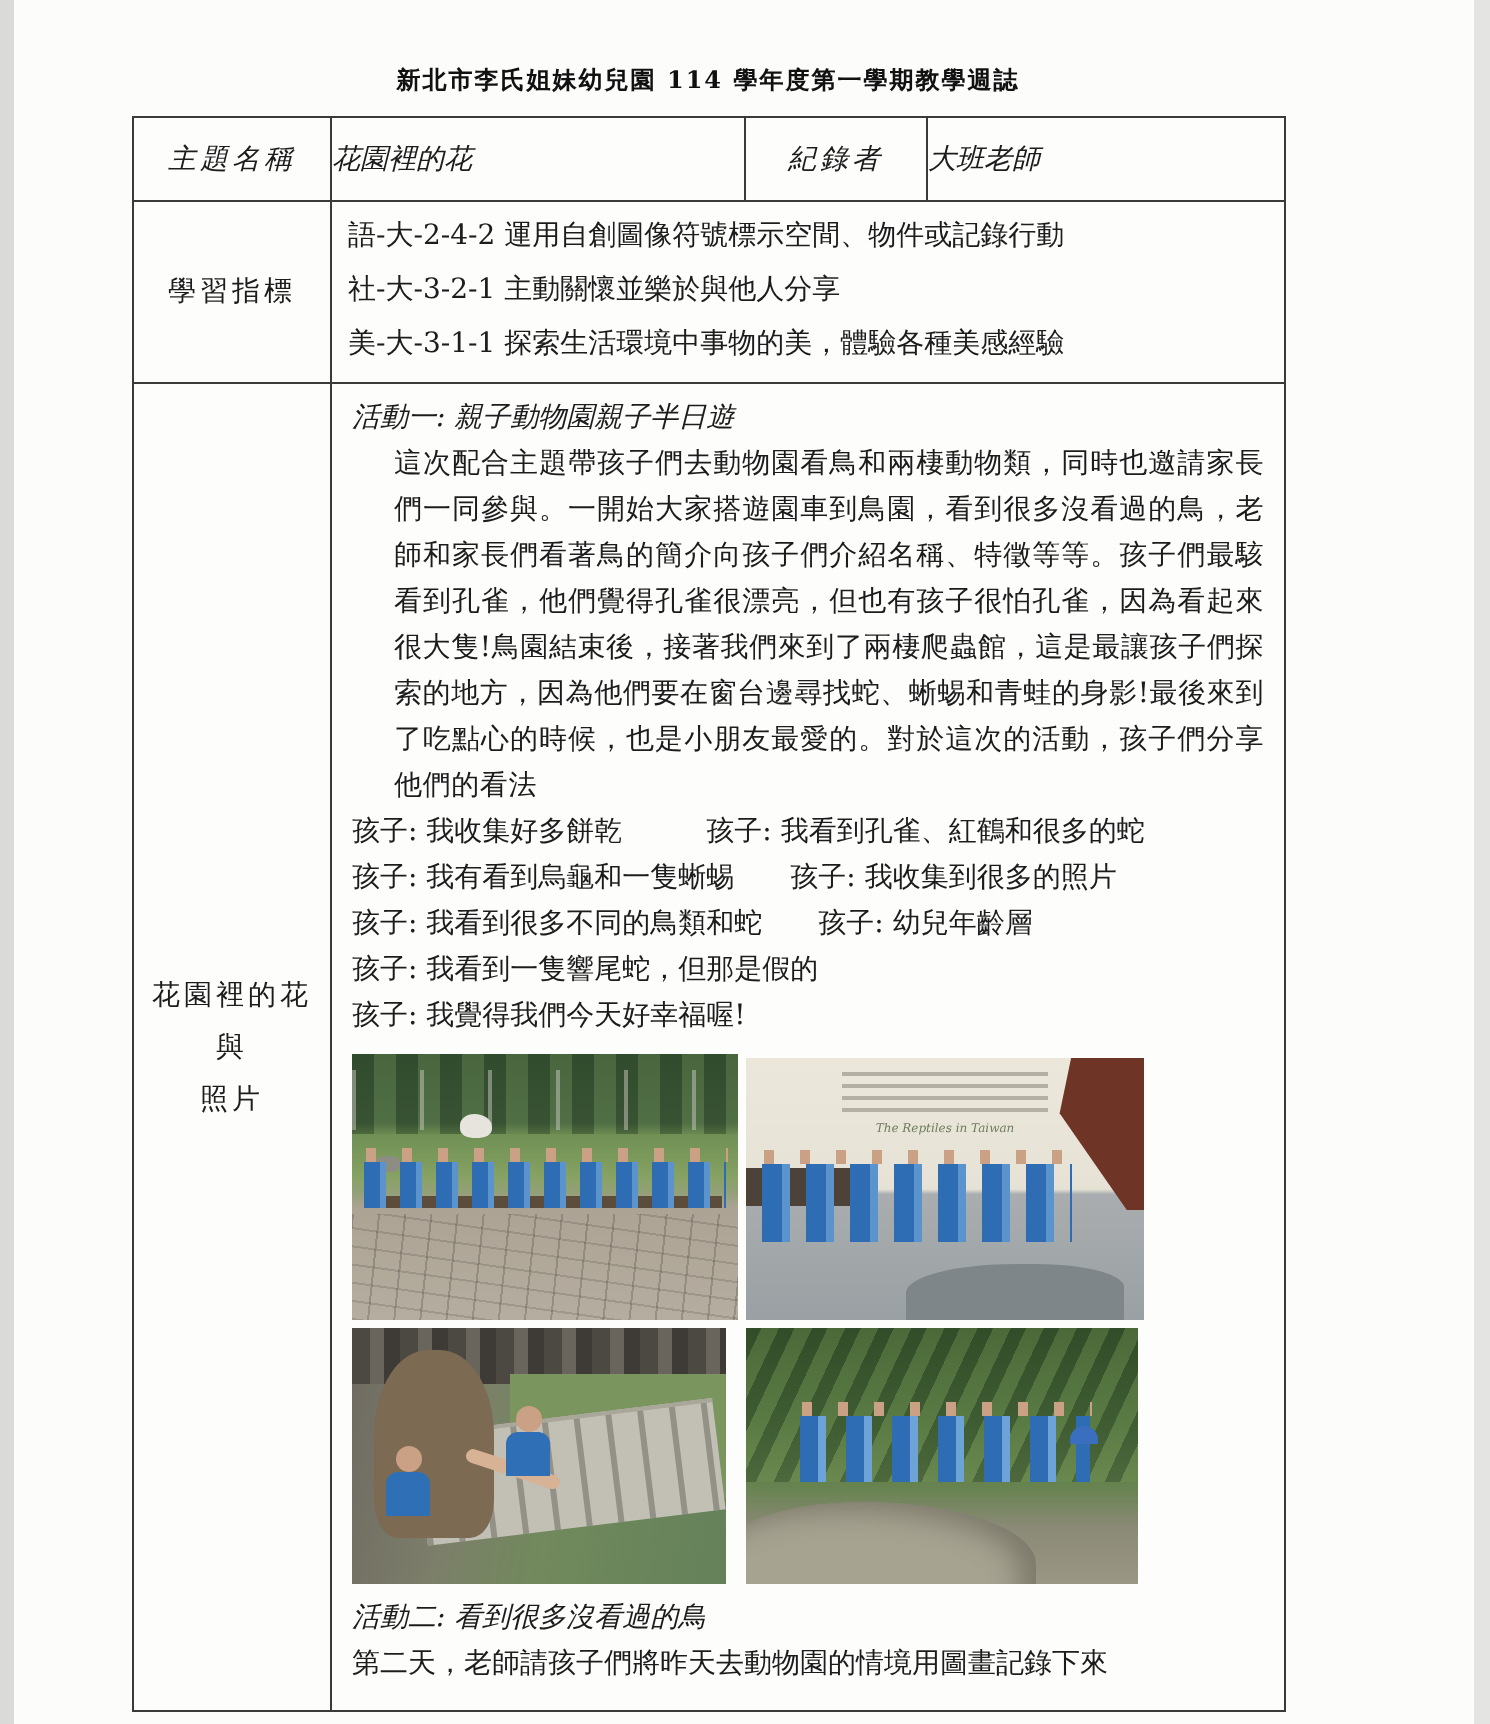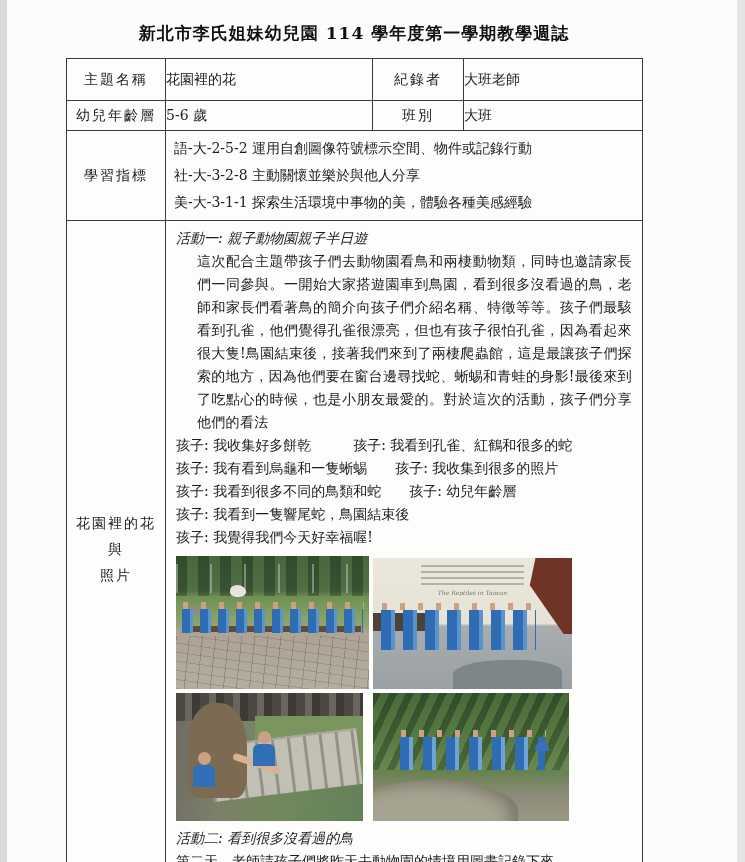--- a/index.html
+++ b/index.html
@@ -7,38 +7,38 @@
     width:745px;height:862px;
     background:#fcfcfb;
     font-family:"DejaVu Serif", serif;
     color:#1c1c1c;
     position:relative;
     overflow:hidden;
   }
   .edge-left{position:absolute;left:0;top:0;width:7px;height:862px;background:#dadad8;}
   .edge-right{position:absolute;right:0;top:0;width:8px;height:862px;background:#e4e4e2;}
   .doc-title{
-    position:absolute;left:66px;top:22px;width:576px;
-    text-align:center;font-size:17px;font-weight:bold;letter-spacing:1px;
+    position:absolute;left:66px;top:32px;width:576px;
+    text-align:center;font-size:12px;font-weight:bold;letter-spacing:1px;
     color:#111;
   }
   table.sheet{
     position:absolute;left:66px;top:58px;width:576px;height:798px;
     border-collapse:collapse;table-layout:fixed;
     background:#fdfdfc;
   }
   table.sheet td{
     border:1.6px solid #3a3a3a;
     padding:0;
     vertical-align:middle;
     font-size:14px;
   }
   td.lbl{text-align:center;font-size:14px;letter-spacing:2px;}
   td.val{text-align:left;font-size:14px;}
-  tr.r1{height:42px;} tr.r2{height:30px;} tr.r3{height:30px;}
+  tr.r1{height:42px;font-style:italic;} tr.r2{height:30px;} tr.r3{height:30px;}
   tr.r4{height:81px;} tr.r5{height:628px;}
   .ind-lines{padding:4px 8px;line-height:27px;font-size:14px;text-align:left;}
   .content-cell{vertical-align:top !important;}
   .content-inner{padding:6px 10px 4px 10px;line-height:23px;font-size:14px;}
   .act-title{white-space:pre-wrap;font-style:italic;}
   .act-body{text-align:justify;letter-spacing:0.3px;margin-left:21px;}
   .quote-line{white-space:pre-wrap;}
   .side-label{
     display:flex;flex-direction:column;align-items:center;justify-content:center;
     height:100%;line-height:26px;letter-spacing:2px;
@@ -121,52 +121,46 @@
       <col style="width:91px">
       <col style="width:179px">
   </colgroup>
   <tbody>
       <tr class="r1">
     <td class="lbl">主題名稱</td>
     <td class="val">花園裡的花</td>
     <td class="lbl">紀錄者</td>
     <td class="val">大班老師</td>
   </tr>
-  <tr class="r3">
-    <td class="lbl">幼兒年齡層</td>
-    <td class="val">5-6 歲</td>
-    <td class="lbl">班別</td>
-    <td class="val">大班</td>
-  </tr>
   <tr class="r4">
     <td class="lbl">學習指標</td>
     <td colspan="3" class="content-cell">
       <div class="ind-lines">
-        <div>語-大-2-5-2 運用自創圖像符號標示空間、物件或記錄行動</div>
-        <div>社-大-3-2-8 主動關懷並樂於與他人分享</div>
+        <div>語-大-2-4-2 運用自創圖像符號標示空間、物件或記錄行動</div>
+        <div>社-大-3-2-1 主動關懷並樂於與他人分享</div>
         <div>美-大-3-1-1 探索生活環境中事物的美，體驗各種美感經驗</div>
       </div>
     </td>
   </tr>
   <tr class="r5">
     <td>
       <div class="side-label">
         <span>花園裡的花</span>
         <span>與</span>
         <span>照片</span>
       </div>
     </td>
     <td colspan="3" class="content-cell">
       <div class="content-inner">
         <div class="act-title">活動一: 親子動物園親子半日遊</div>
         <div class="act-body">這次配合主題帶孩子們去動物園看鳥和兩棲動物類，同時也邀請家長們一同參與。一開始大家搭遊園車到鳥園，看到很多沒看過的鳥，老師和家長們看著鳥的簡介向孩子們介紹名稱、特徵等等。孩子們最駭看到孔雀，他們覺得孔雀很漂亮，但也有孩子很怕孔雀，因為看起來很大隻!鳥園結束後，接著我們來到了兩棲爬蟲館，這是最讓孩子們探索的地方，因為他們要在窗台邊尋找蛇、蜥蜴和青蛙的身影!最後來到了吃點心的時候，也是小朋友最愛的。對於這次的活動，孩子們分享他們的看法</div>
         <div class="quote-line">孩子: 我收集好多餅乾　　　孩子: 我看到孔雀、紅鶴和很多的蛇</div>
         <div class="quote-line">孩子: 我有看到烏龜和一隻蜥蜴　　孩子: 我收集到很多的照片</div>
         <div class="quote-line">孩子: 我看到很多不同的鳥類和蛇　　孩子: 幼兒年齡層</div>
-        <div class="quote-line">孩子: 我看到一隻響尾蛇，鳥園結束後</div>
+        <div class="quote-line">孩子: 我看到一隻響尾蛇，但那是假的</div>
         <div class="quote-line">孩子: 我覺得我們今天好幸福喔!</div>
 
         <div class="photo-grid">
           <div class="photo-row">
             <div class="photo p1">
               <div class="trees"></div>
               <div class="trunks"></div>
               <div class="statue"></div>
               <div class="rock"></div>
               <div class="bench"></div>

